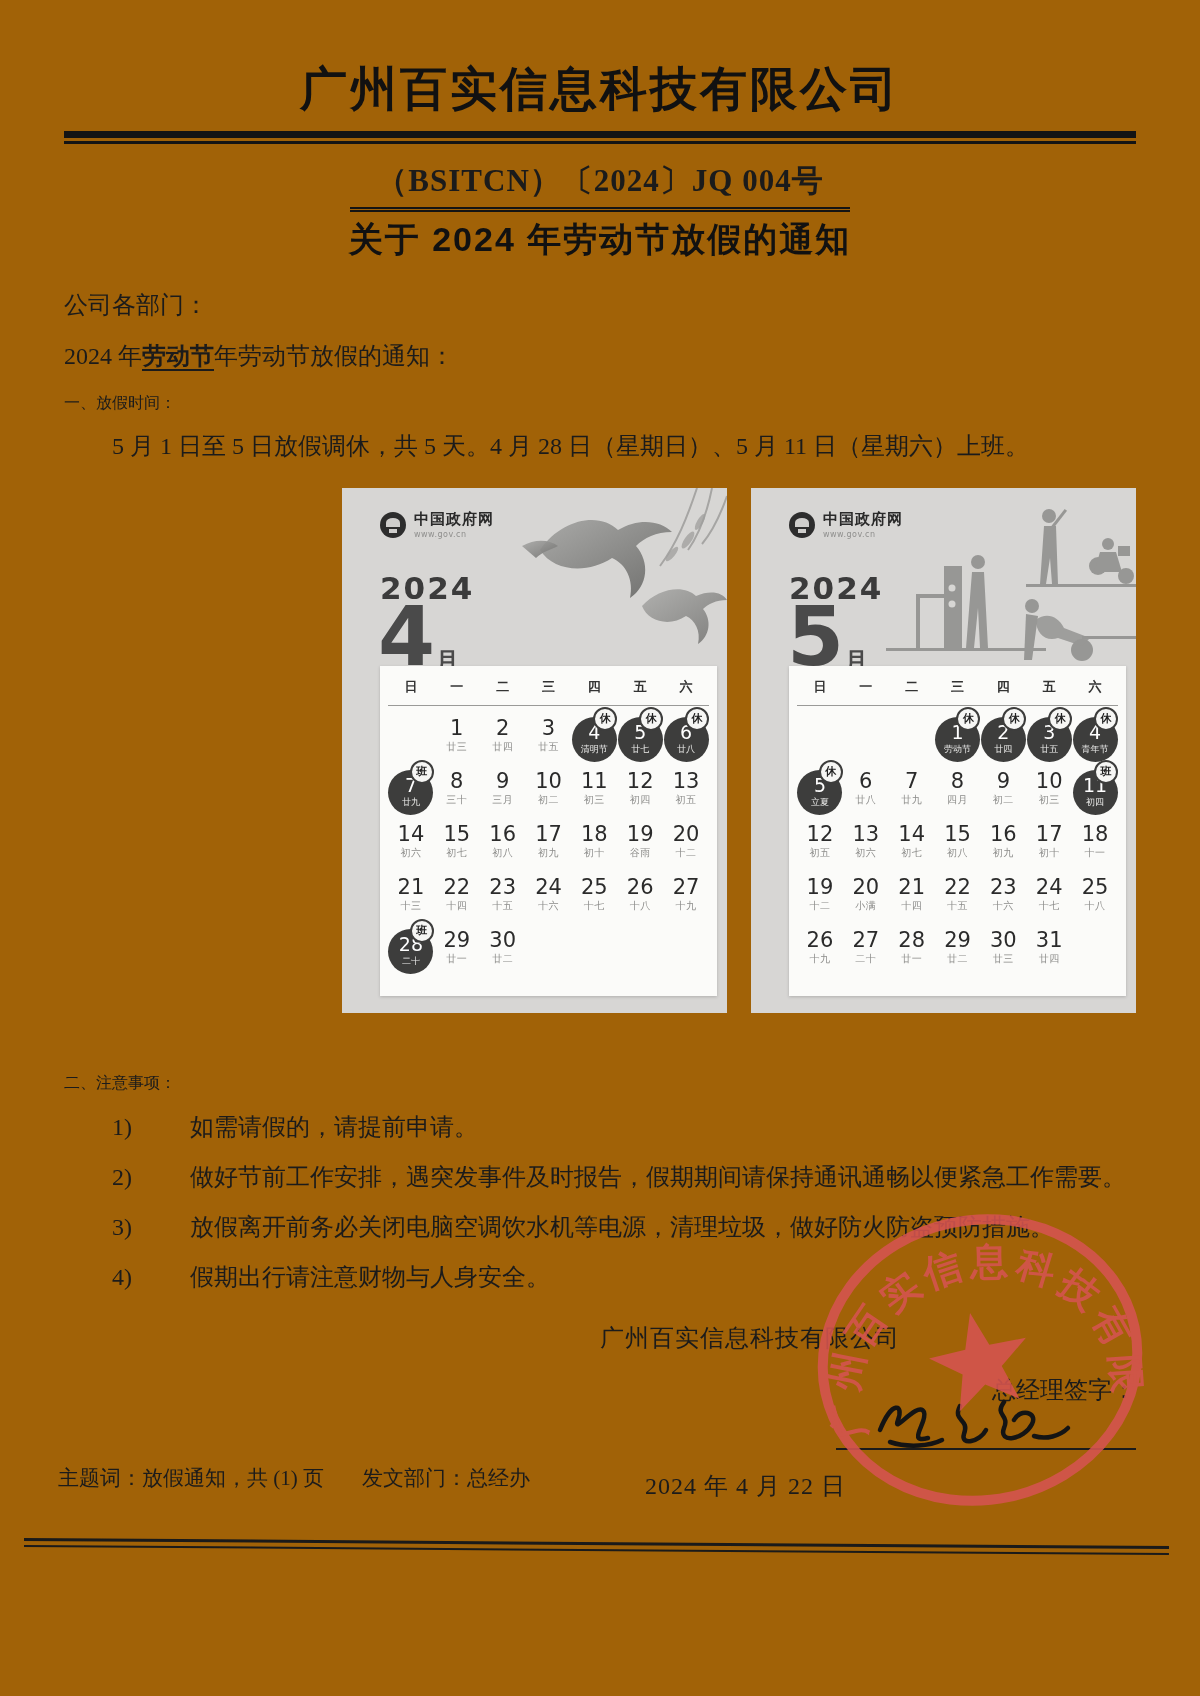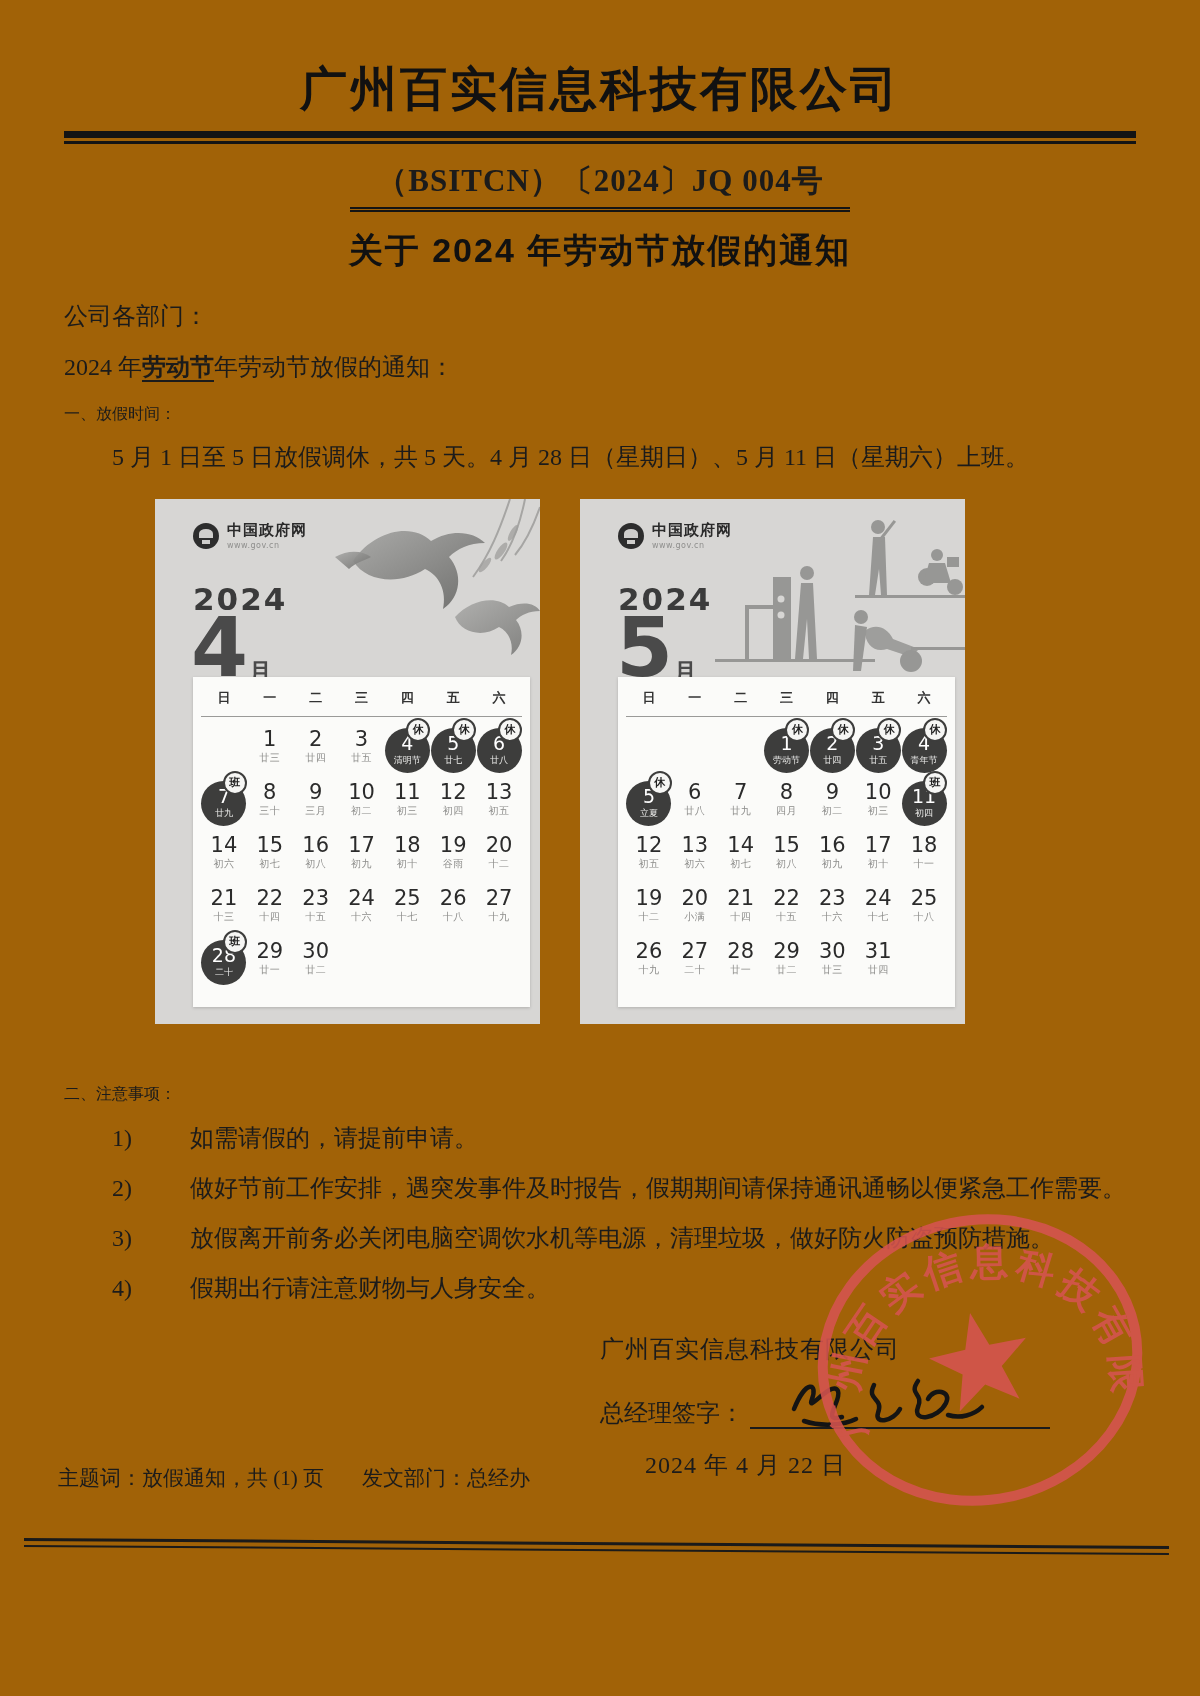--- a/index.html
+++ b/index.html
@@ -17,33 +17,33 @@
   .head-rule{margin:10px 64px 0 64px;}
   .head-rule .thick{height:7px;background:#141414;}
   .head-rule .thin{height:3px;background:#141414;margin-top:3px;}
   .doc-number-wrap{text-align:center;margin-top:16px;}
   .doc-number{
     display:inline-block;font-family:"Liberation Serif",serif;font-weight:600;
     font-size:31px;letter-spacing:1px;padding:0 26px 5px 26px;
     border-bottom:5px double #141414;
   }
   .subject{
-    margin-top:16px;text-align:center;font-family:"Liberation Sans",sans-serif;
+    margin-top:5px;text-align:center;font-family:"Liberation Sans",sans-serif;
     font-weight:bold;font-size:34px;letter-spacing:2px;color:#111;
   }
   
   .body{margin:0 64px;}
   .salutation{margin-top:26px;font-size:24px;}
   .para{margin-top:12px;font-size:24px;line-height:46px;}
   .para .line1{text-indent:2em;}
   .em-holiday{font-weight:bold;text-decoration:underline;text-underline-offset:5px;}
   .sec-heading{margin-top:14px;font-size:16px;}
   .sec-body{margin-top:16px;padding-left:48px;font-size:24px;}
   
-  .cal-row{margin:26px 0 0 91px;display:flex;gap:40px;}
+  .cal-row{margin:26px 0 0 91px;display:flex;gap:24px;justify-content:flex-end;}
   .calendar{
     position:relative;width:385px;height:525px;background:#d7d6d4;
     font-family:"DejaVu Sans","Liberation Sans",sans-serif;
   }
   .cal-logo{position:absolute;top:22px;left:38px;display:flex;align-items:center;gap:8px;}
   .cal-logo .mark{
     width:26px;height:26px;border-radius:50%;background:#2d2d2d;position:relative;flex:0 0 auto;
   }
   .cal-logo .mark::after{
     content:"";position:absolute;left:6px;top:6px;width:14px;height:9px;
@@ -87,21 +87,21 @@
     font-size:11px;line-height:20px;font-weight:bold;color:#222;z-index:2;
   }
   
   .notes{margin-top:60px;}
   .note-row{display:flex;margin-top:17px;font-size:24px;line-height:33px;}
   .note-num{width:78px;padding-left:48px;flex:0 0 auto;}
   .note-text{flex:1;}
   
   .sig-block{position:relative;margin:28px 0 0 536px;width:536px;font-size:24px;}
   .sig-company{letter-spacing:1px;}
-  .sig-row{margin-top:20px;display:flex;align-items:flex-end;}
+  .sig-row{margin-top:20px;display:flex;align-items:flex-end;flex-direction:column;}
   .sig-label{flex:0 0 auto;}
   .sig-line{position:relative;width:300px;height:42px;border-bottom:2px solid #1b1b1b;margin-left:6px;}
   .sig-line svg{position:absolute;left:28px;bottom:-14px;}
   .sig-date{margin:20px 0 0 45px;letter-spacing:1px;}
   
   .stamp{position:absolute;left:795px;top:1200px;width:370px;height:320px;opacity:.88;}
   
   .footer-rule{position:absolute;left:24px;top:1538px;width:1145px;transform:rotate(.4deg);transform-origin:left center;}
   .footer-rule .l1{height:2.5px;background:#1a1a1a;}
   .footer-rule .l2{height:2px;background:#1a1a1a;margin-top:4px;}

